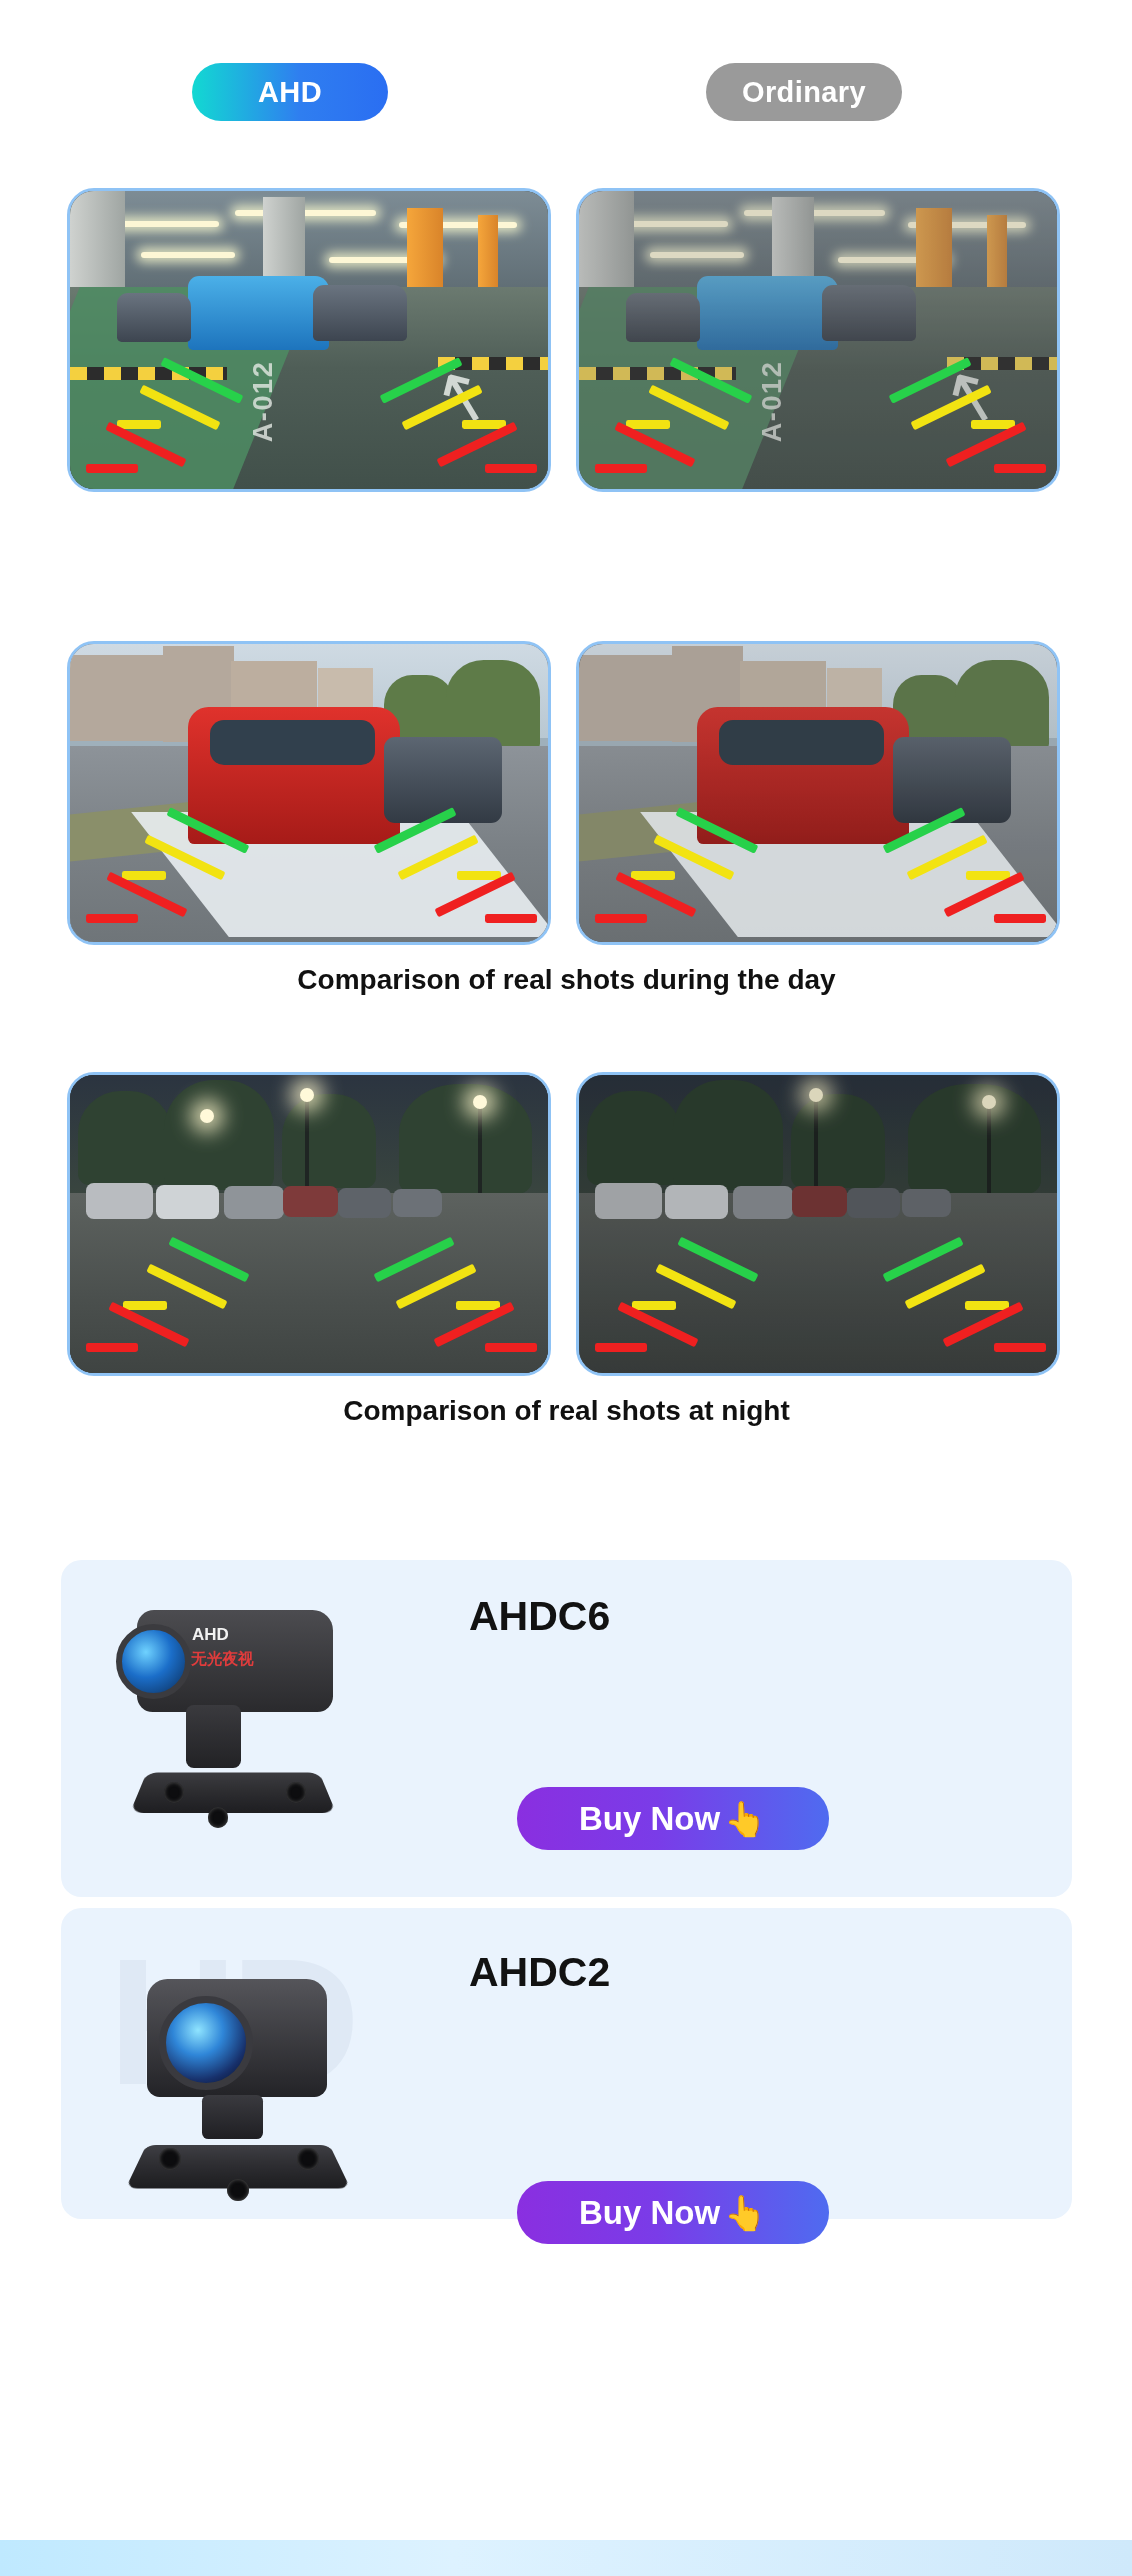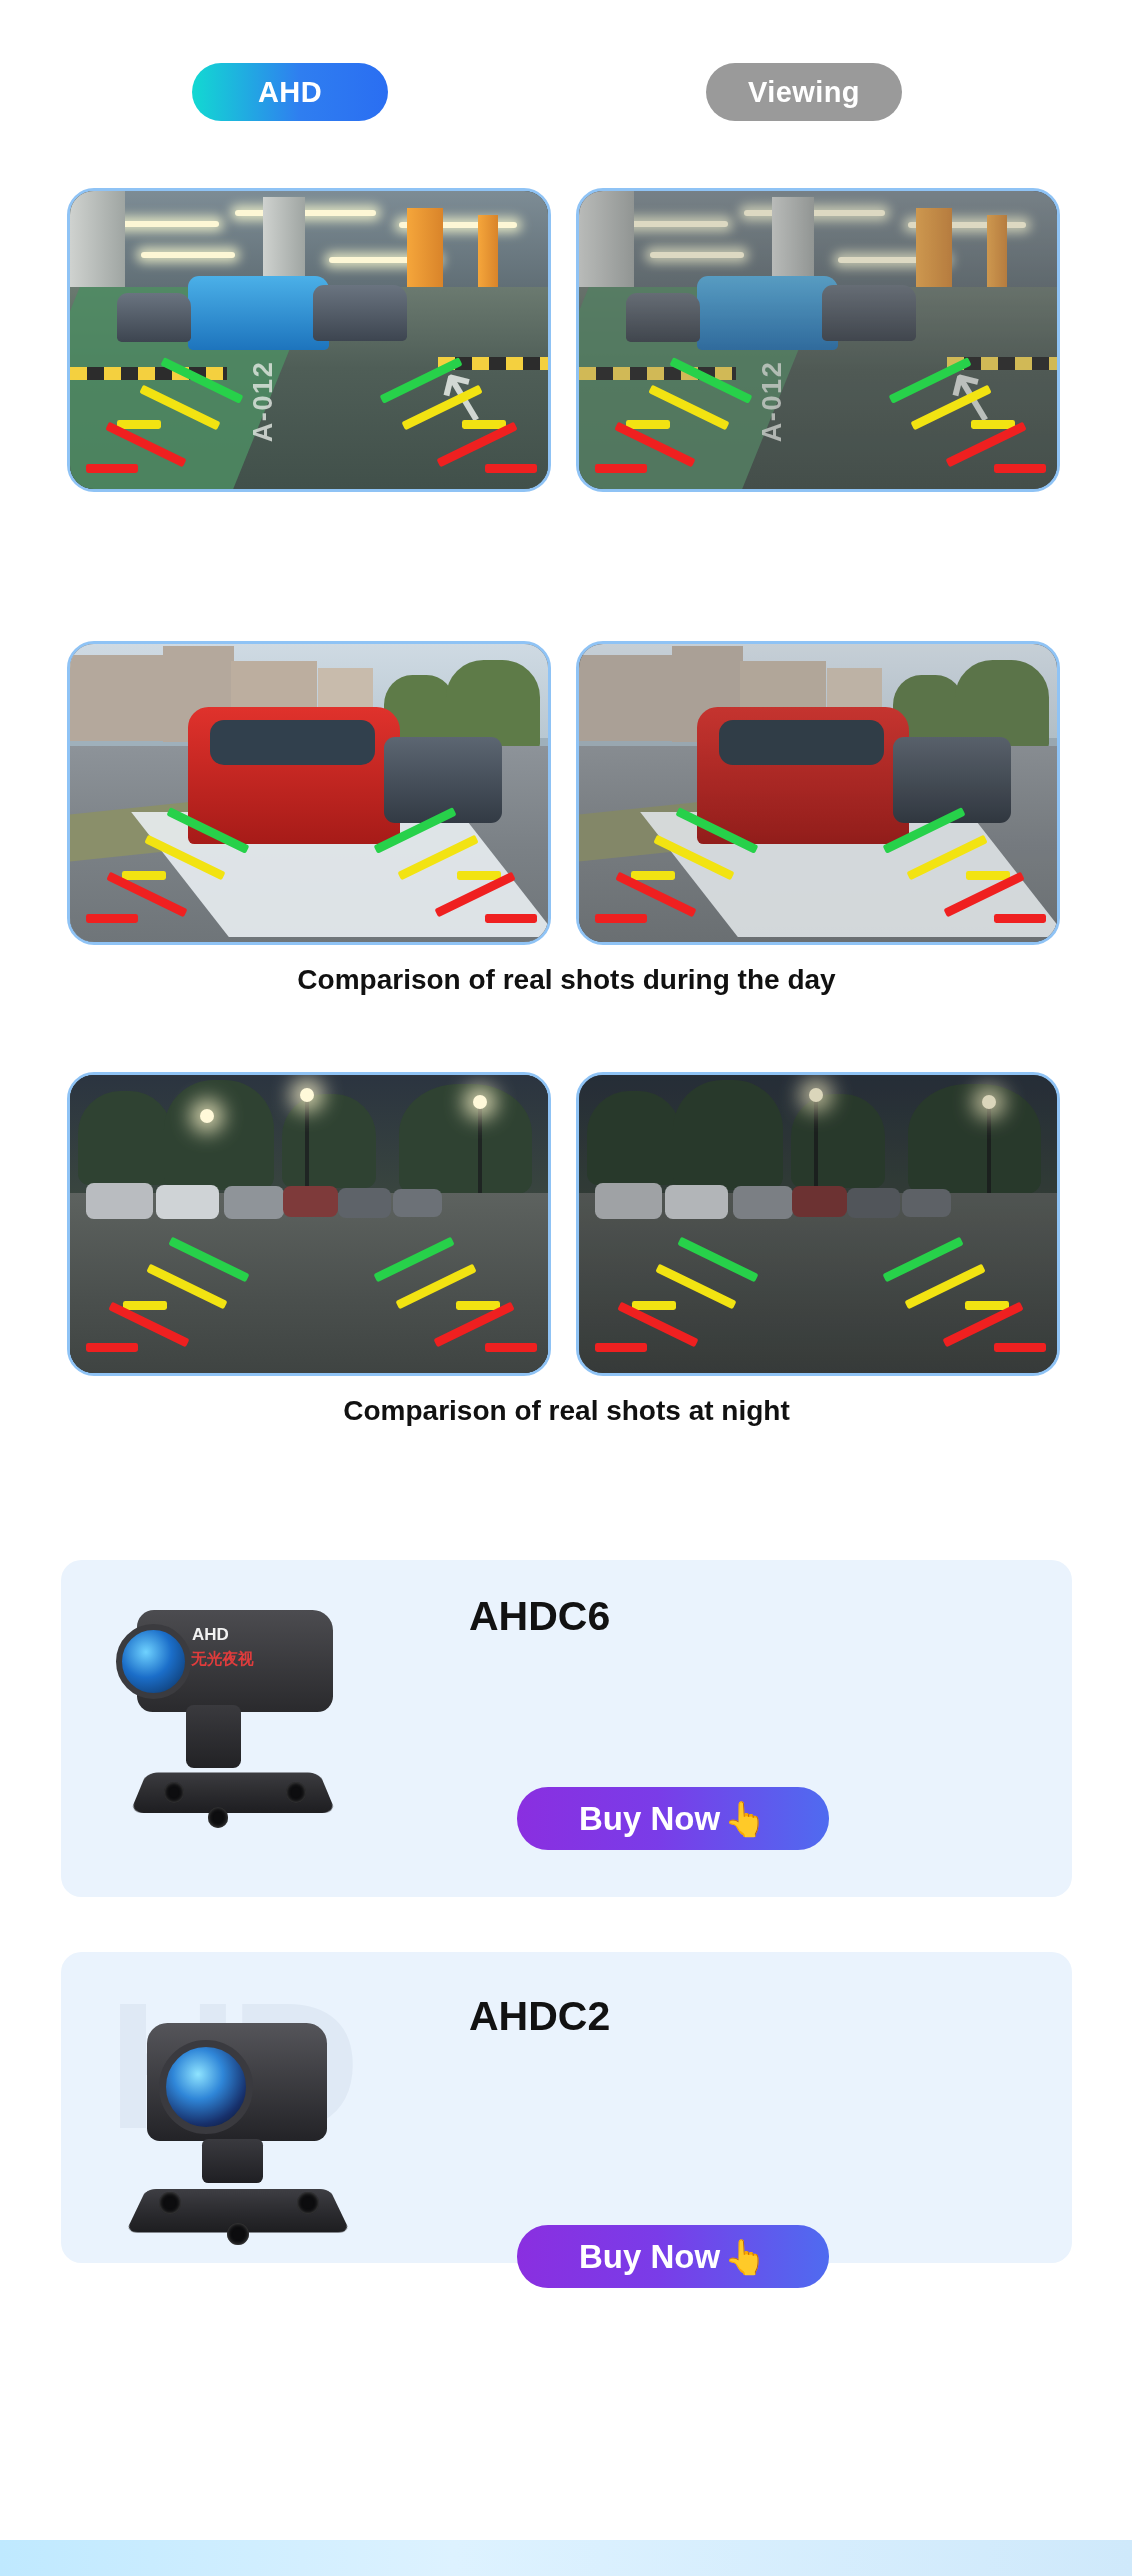--- a/index.html
+++ b/index.html
@@ -293,21 +293,21 @@
 </head>
 <body>
 
 <div class="page">
 
   <div class="badges">
     <div class="badge badge-ahd">
       <span>AHD</span>
     </div>
     <div class="badge badge-ordinary">
-      <span>Viewing</span>
+      <span>Ordinary</span>
     </div>
   </div>
 
   <div class="cmp" style="top:188px; height:368px;">
 
     <div class="shot left" style="top:0;">
       <div class="sc1">
         <div class="ceiling"></div>
         <div class="lamp" style="left:31px; top:30px; width:118px;"></div>
         <div class="lamp" style="left:165px; top:19px; width:141px;"></div>
@@ -529,21 +529,21 @@
         <div class="hole" style="left:116px; top:227px;"></div>
       </div>
     </div>
     <div class="ptitle" style="left:408px; top:33px;">AHDC6</div>
     <button class="buy" style="left:456px; top:227px;">
       <span>Buy Now</span>
       <span class="hand">👆</span>
     </button>
   </div>
 
-  <div class="card" style="top:1952px; height:311px;">
+  <div class="card" style="top:1908px; height:311px;">
     <div class="hdwm">HD</div>
     <div class="pimg" style="top:44px;">
       <div class="cam2">
         <div class="body"></div>
         <div class="lens"></div>
         <div class="arm"></div>
         <div class="base"></div>
         <div class="hole" style="left:67px;  top:196px;"></div>
         <div class="hole" style="left:205px; top:196px;"></div>
         <div class="hole" style="left:135px; top:227px;"></div>

